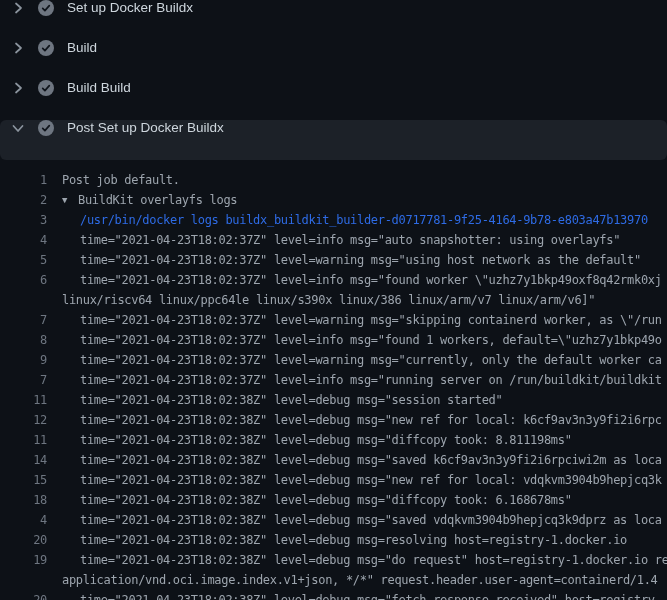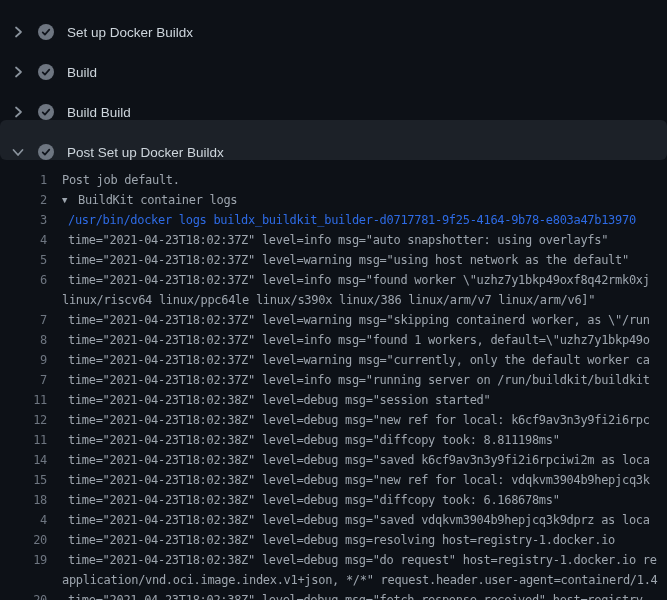--- a/index.html
+++ b/index.html
@@ -3,42 +3,42 @@
 <meta charset="utf-8">
 <style>
   html,body{margin:0;padding:0}
   body{
     width:667px;height:600px;overflow:hidden;
     background:var(--page_bg);
     font-family:"Liberation Sans",sans-serif;
   }
   .steps{width:100%}
   .step-row{
-    height:40px;display:flex;align-items:flex-end;
+    height:40px;display:flex;align-items:flex-start;
     padding:0 8px;box-sizing:border-box;border-radius:6px;cursor:pointer;
   }
   .step-row.expanded{background:var(--header_active_bg)}
   .chev{
     width:16px;height:16px;flex:none;margin-left:2px;
     color:var(--chevron);display:flex;align-items:center;justify-content:center;
   }
   .check{width:16px;height:16px;flex:none;margin-left:12px}
   .step-label{margin-left:13px;color:var(--header_text);font-size:13.5px}
   .log{
     padding-top:10px;
     font-family:"DejaVu Sans Mono","Liberation Mono",monospace;
     font-size:12px;letter-spacing:-0.3px;
   }
   .log-row{height:20px;display:flex;align-items:center;white-space:pre;overflow:hidden}
   .num{
     width:47px;flex:none;text-align:right;
     color:var(--line_number);cursor:pointer;
   }
   .txt{color:var(--log_text);padding-left:15px;flex:none}
-  .indent-child > .txt{padding-left:21px}
+  .indent-child > .txt{padding-left:33px}
   .txt.command{color:var(--command_text)}
   .group-row{cursor:pointer}
   .marker{
     display:inline-block;width:16px;font-size:9px;
     color:var(--log_text);vertical-align:1px;
   }
 </style>
 </head>
 <body>
 
@@ -87,21 +87,21 @@
       </span>
       <span class="check"><svg width="16" height="16" viewBox="0 0 16 16">
           <circle cx="8" cy="8" r="8" fill="var(--check_bg)"></circle>
           <path d="M4.7 8.4l2.2 2.2 4.4-5" fill="none" stroke="var(--check_mark)" stroke-width="1.7" stroke-linecap="round" stroke-linejoin="round"></path>
         </svg></span>
       <span class="step-label">Post Set up Docker Buildx</span>
     </div>
   </div>
 <div class="log">
     <div class="log-row indent-base"><span class="num">1</span><span class="txt">Post job default.</span></div>
-    <div class="log-row indent-base group-row"><span class="num">2</span><span class="txt"><span class="marker">▼</span><span>BuildKit container logs</span></span></div>
+    <div class="log-row indent-base group-row"><span class="num">2</span><span class="txt"><span class="marker">▼</span><span>BuildKit overlayfs logs</span></span></div>
     <div class="log-row indent-child"><span class="num">3</span><span class="txt command">/usr/bin/docker logs buildx_buildkit_builder-d0717781-9f25-4164-9b78-e803a47b13970</span></div>
     <div class="log-row indent-child"><span class="num">4</span><span class="txt">time="2021-04-23T18:02:37Z" level=info msg="auto snapshotter: using overlayfs"</span></div>
     <div class="log-row indent-child"><span class="num">5</span><span class="txt">time="2021-04-23T18:02:37Z" level=warning msg="using host network as the default"</span></div>
     <div class="log-row indent-child"><span class="num">6</span><span class="txt">time="2021-04-23T18:02:37Z" level=info msg="found worker \"uzhz7y1bkp49oxf8q42rmk0xj</span></div>
     <div class="log-row row-wrap"><span class="num"></span><span class="txt">linux/riscv64 linux/ppc64le linux/s390x linux/386 linux/arm/v7 linux/arm/v6]"</span></div>
     <div class="log-row indent-child"><span class="num">7</span><span class="txt">time="2021-04-23T18:02:37Z" level=warning msg="skipping containerd worker, as \"/run</span></div>
     <div class="log-row indent-child"><span class="num">8</span><span class="txt">time="2021-04-23T18:02:37Z" level=info msg="found 1 workers, default=\"uzhz7y1bkp49o</span></div>
     <div class="log-row indent-child"><span class="num">9</span><span class="txt">time="2021-04-23T18:02:37Z" level=warning msg="currently, only the default worker ca</span></div>
     <div class="log-row indent-child"><span class="num">7</span><span class="txt">time="2021-04-23T18:02:37Z" level=info msg="running server on /run/buildkit/buildkit</span></div>
     <div class="log-row indent-child"><span class="num">11</span><span class="txt">time="2021-04-23T18:02:38Z" level=debug msg="session started"</span></div>

